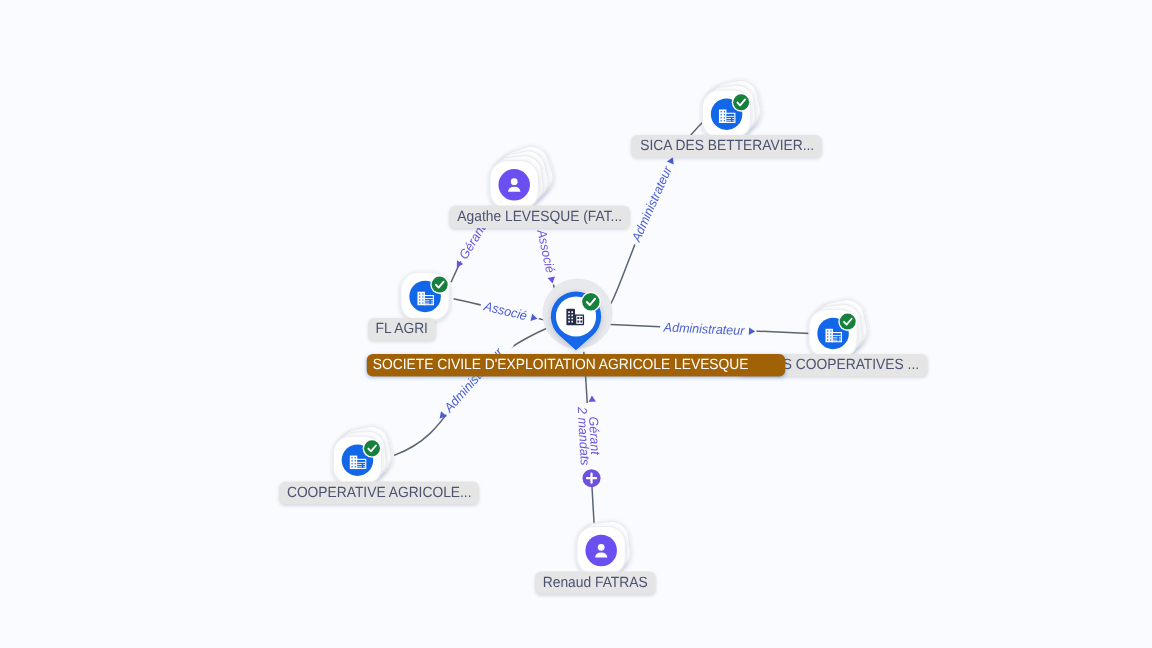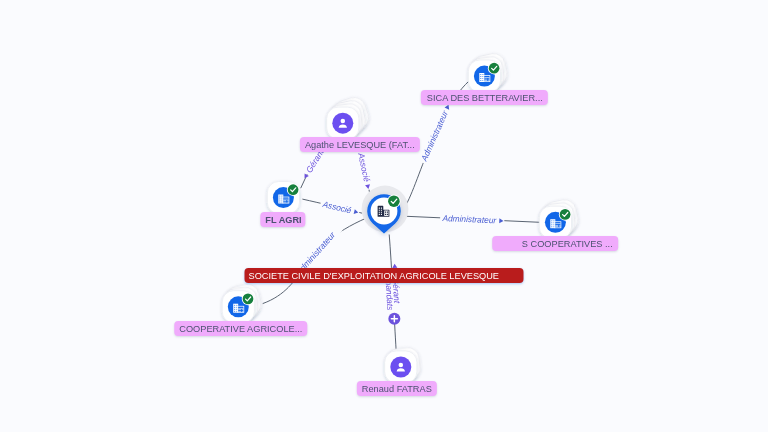--- a/index.html
+++ b/index.html
@@ -3,27 +3,27 @@
 <meta charset="utf-8">
 <style>
   html,body{margin:0;padding:0;}
   body{width:768px;height:432px;overflow:hidden;background:#fafbfe;
        font-family:"Liberation Sans",sans-serif;}
   #stage{position:absolute;left:0;top:0;width:768px;height:432px;}
   #svg{position:absolute;left:0;top:0;width:768px;height:432px;}
   .edge{fill:none;stroke:#5a6472;stroke-width:1;}
   .elab{font-size:8.6px;font-style:italic;font-family:"Liberation Sans",sans-serif;
         -webkit-font-smoothing:antialiased;}
-  .nlabel{position:absolute;background:#f0abfc;border-radius:4px;box-sizing:content-box;
+  .nlabel{position:absolute;background:#e5e5e5;border-radius:4px;box-sizing:content-box;
       box-shadow:0 1px 2.2px rgba(40,50,90,.16);
       font-size:9.9px;color:#4b5270;white-space:nowrap;
       height:14.6px;line-height:16.6px;padding:0 5.2px;transform:translate(-50%,0);}
   .nlabel>span{display:inline-block;transform:scaleX(0.932);transform-origin:left center;}
-  .nlabel.sel{background:#b91c1c;color:#ffffff;padding:0 4px;text-align:left;z-index:5;
-      box-shadow:0 1px 2.5px rgba(18,103,232,.35);margin-top:32px;}
+  .nlabel.sel{background:#a16207;color:#ffffff;padding:0 4px;text-align:left;z-index:5;
+      box-shadow:0 1px 2.5px rgba(18,103,232,.35);}
 </style>
 </head>
 <body>
 
 <div id="stage">
   <svg id="svg" viewBox="0 0 768 432">
       <defs>
 <filter id="shadowSm" x="-60%" y="-60%" width="220%" height="220%">
   <feDropShadow dx="0" dy="1" stdDeviation="1.4" flood-color="#2a3560" flood-opacity="0.20"></feDropShadow>
 </filter>
@@ -255,19 +255,19 @@
           <g transform="translate(394.05,360.25) scale(0.675)">
             <circle cx="10" cy="6.9" r="3.35" fill="#fff"></circle>
             <path d="M3.85 16.85 A6.2 5.6 0 0 1 16.15 16.85 Z" fill="#fff"></path>
           </g>
         </g>
       </g>
     </svg>
   <div id="labels">
       <div class="nlabel" style="left: 484.4px; top: 90px; width: 115.932px;"><span>SICA DES BETTERAVIER...</span></div>
       <div class="nlabel" style="left: 555.4px; top: 236px; width: 115.2px; text-align: right;"><span style="transform-origin: right center;">S COOPERATIVES ...</span></div>
-      <div class="nlabel" style="left: 241px; top: 321px; width: 123.082px;"><span>COOPERATIVE AGRICOLE...</span></div>
-      <div class="nlabel" style="left: 283px; top: 212px; width: 34.95px; font-weight: bold;"><span>FL AGRI</span></div>
+      <div class="nlabel" style="left: 253px; top: 321px; width: 123.082px;"><span>COOPERATIVE AGRICOLE...</span></div>
+      <div class="nlabel" style="left: 268px; top: 212px; width: 34.95px;"><span>FL AGRI</span></div>
       <div class="nlabel" style="left: 360px; top: 137px; width: 109.816px;"><span>Agathe LEVESQUE (FAT...</span></div>
       <div class="nlabel" style="left: 397px; top: 381px; width: 69.9146px;"><span>Renaud FATRAS</span></div>
       <div class="nlabel sel" style="left: 384px; top: 236px; width: 271px;"><span>SOCIETE CIVILE D'EXPLOITATION AGRICOLE LEVESQUE</span></div>
     </div>
 </div>
 
 </body></html>

